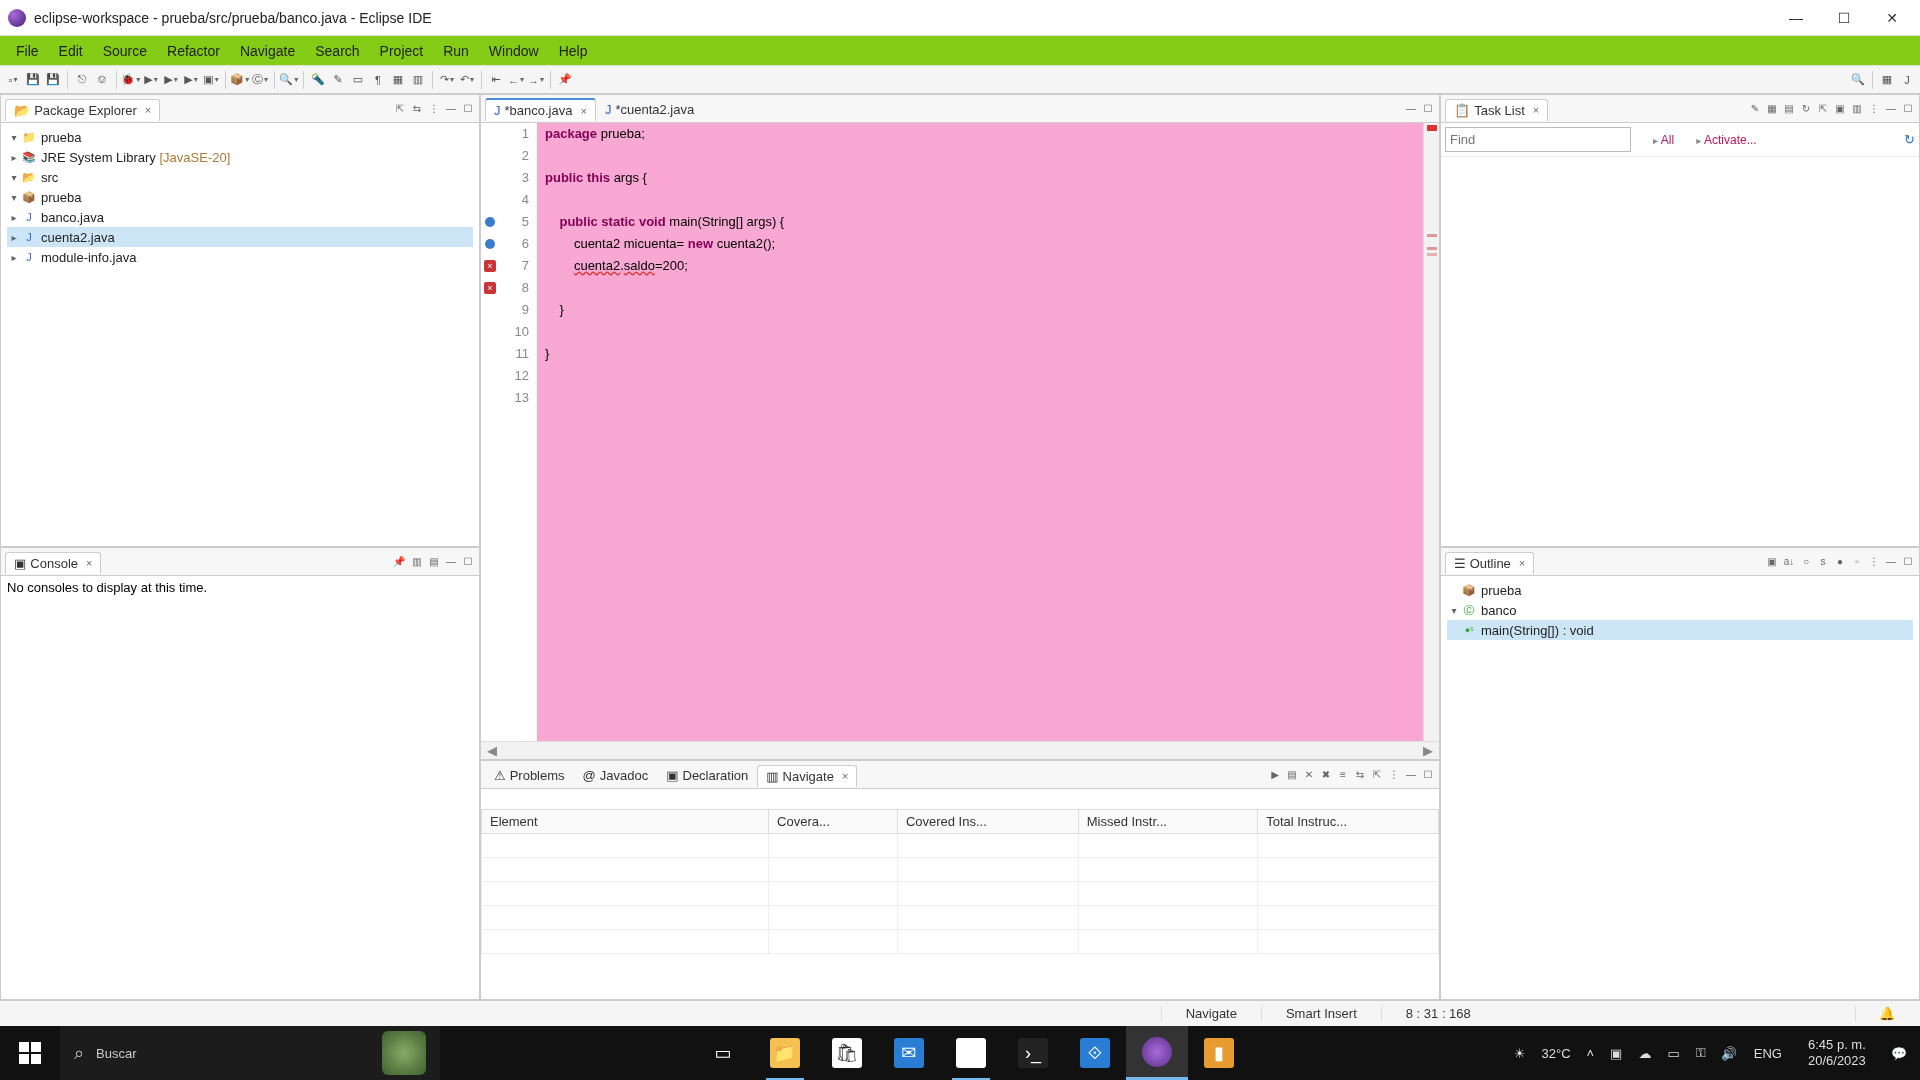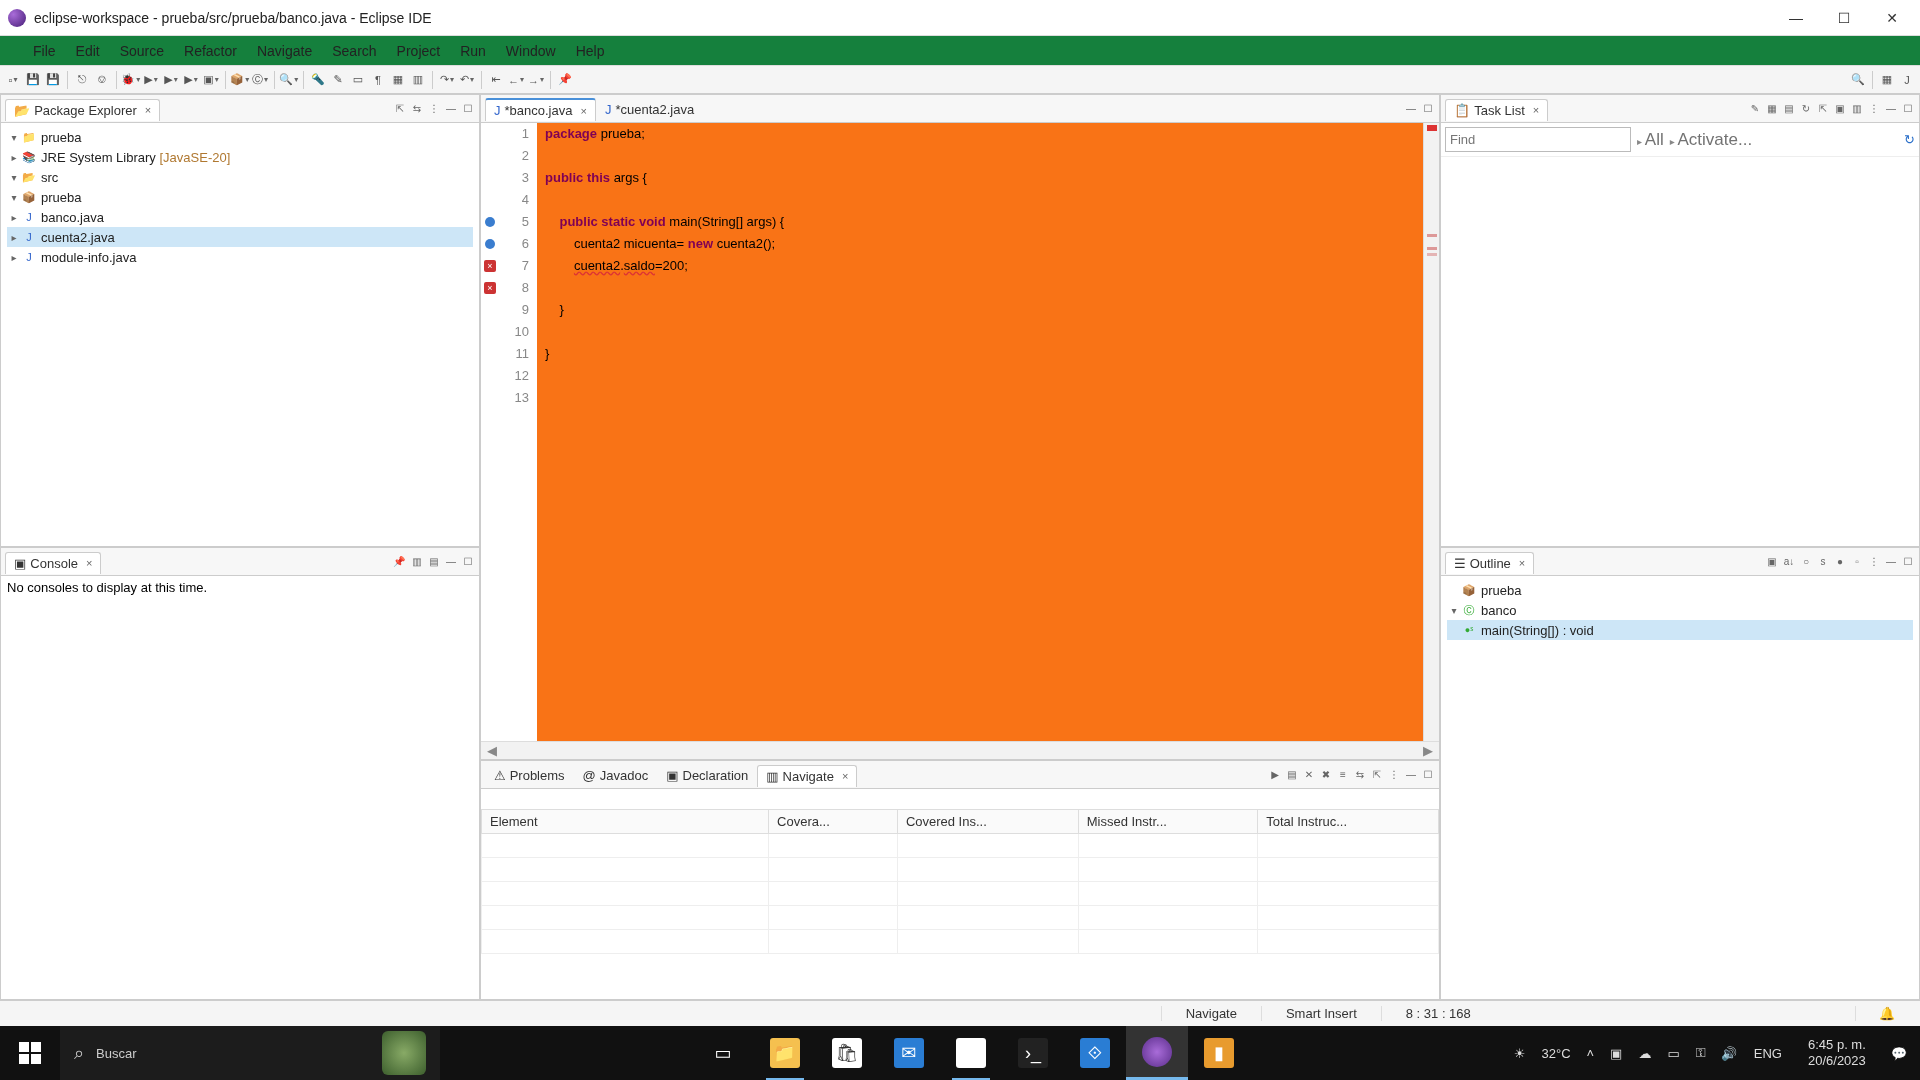--- a/index.html
+++ b/index.html
@@ -6,21 +6,21 @@
 body { width:1920px; height:1080px; background:#f0f0f0; overflow:hidden; display:flex; flex-direction:column; }
 
 
 .titlebar { height:36px; background:#fff; display:flex; align-items:center; padding:0 8px; border-bottom:1px solid #ddd; }
 .titlebar .eclipse-icon { width:18px; height:18px; margin-right:8px; background:radial-gradient(circle at 30% 30%,#a96cd9 0%,#5a2d8a 80%); border-radius:50%; }
 .titlebar .title { flex:1; font-size:14px; color:#222; }
 .titlebar .winbtns { display:flex; gap:24px; margin-right:8px; }
 .titlebar .winbtn { width:24px; height:24px; display:flex; align-items:center; justify-content:center; font-size:14px; color:#333; cursor:pointer; }
 
 
-.menubar { height:30px; background:#15803d; display:flex; align-items:center; padding:0 23px; border-bottom:1px solid #ddd; }
+.menubar { height:30px; background:#84cc16; display:flex; align-items:center; padding:0 6px; border-bottom:1px solid #ddd; }
 .menubar .menuitem { padding:4px 10px; font-size:14px; color:#222; cursor:pointer; }
 
 
 .toolbar { height:28px; background:#f5f5f5; border-bottom:1px solid #ccc; display:flex; align-items:center; padding:0 4px; gap:2px; }
 .toolbar .tbtn { width:18px; height:18px; border:1px solid transparent; display:flex; align-items:center; justify-content:center; font-size:11px; color:#555; cursor:pointer; }
 .toolbar .sep { width:1px; height:18px; background:#ccc; margin:0 3px; }
 .toolbar .drop::after { content:"▾"; font-size:8px; color:#666; margin-left:1px; }
 .toolbar .spacer { flex:1; }
 .dot-g { color:#3a3; }
 .dot-r { color:#d33; }
@@ -57,37 +57,37 @@
 .editor .etabs { display:flex; }
 .editor .etabs .panel-tab { border-top:2px solid transparent; }
 .editor .etabs .panel-tab.active { border-top:2px solid #4a90d9; }
 .editor-body { display:flex; flex:1; min-height:0; font-family:Consolas,monospace; font-size:15px; }
 .markers { width:18px; background:#fff; }
 .markers .mrow { height:22px; display:flex; align-items:center; justify-content:center; }
 .markers .err { width:12px; height:12px; background:#c33; border-radius:2px; color:#fff; font-size:9px; line-height:12px; text-align:center; }
 .markers .info { width:10px; height:10px; background:#3a7dcf; border-radius:50%; }
 .gutter { width:38px; background:#fff; text-align:right; padding-right:8px; color:#888; }
 .gutter .grow { height:22px; line-height:22px; }
-.code { flex:1; background:#f97316; overflow:auto; }
+.code { flex:1; background:#f9a8d4; overflow:auto; }
 .code .crow { height:22px; line-height:22px; padding-left:8px; white-space:pre; }
 .code .crow.cur { background:#e8f2fe; }
 .kw { color:#7f0055; font-weight:bold; }
 .err-u { text-decoration:underline wavy #d33; }
 .cursor { border-left:1px solid #000; animation:blink 1s step-end infinite; }
 @keyframes blink { 50%{border-color:transparent;} }
 .overview { width:16px; background:#f2f2f2; border-left:1px solid #ddd; position:relative; }
 .overview .omark { position:absolute; left:3px; width:10px; height:3px; }
 .editor-scroll-h { height:18px; background:#f2f2f2; border-top:1px solid #ddd; display:flex; align-items:center; justify-content:space-between; padding:0 6px; font-size:10px; color:#888; }
 
 
 .rightcol { grid-column:3; grid-row:1 / span 2; display:flex; flex-direction:column; }
 .rightcol .panel { flex:1; }
-.findrow { display:flex; align-items:center; gap:6px; padding:4px; border-bottom:1px solid #eee; }
+.findrow { display:flex; align-items:center; gap:22px; padding:4px; border-bottom:1px solid #eee; }
 .findrow input { flex:0 0 150px; padding:4px; border:1px solid #bbb; font-size:13px; }
-.findrow .flink { font-size:17px; color:#737373; cursor:pointer;text-align:right; }
+.findrow .flink { font-size:12px; color:#be185d; cursor:pointer;text-align:right; }
 .findrow .flink::before { content:"▸ "; color:#888; font-size:10px; }
 
 
 .bottom { grid-column:2; grid-row:2; }
 .bottom .btabs { display:flex; }
 .table { width:100%; border-collapse:collapse; font-size:13px; }
 .table th { text-align:left; padding:4px 8px; border:1px solid #ddd; background:#fafafa; font-weight:normal; color:#333; }
 .table td { border:1px solid #eee; height:24px; }
 
 

